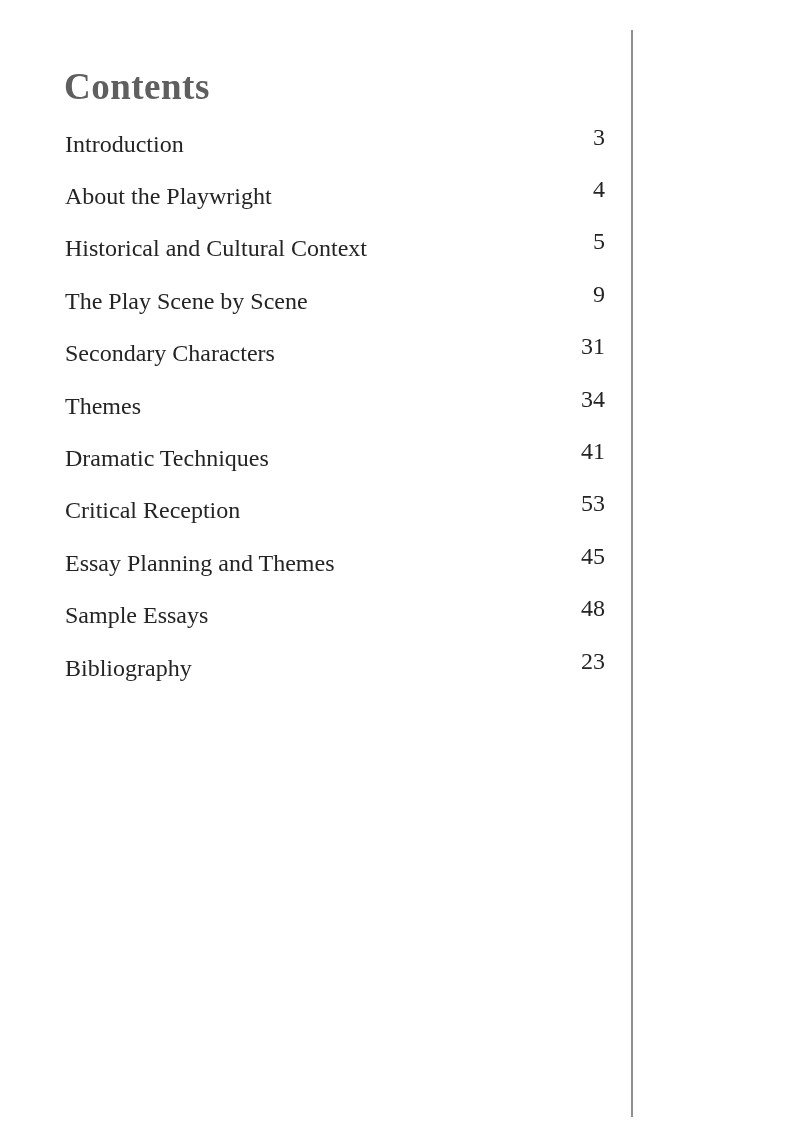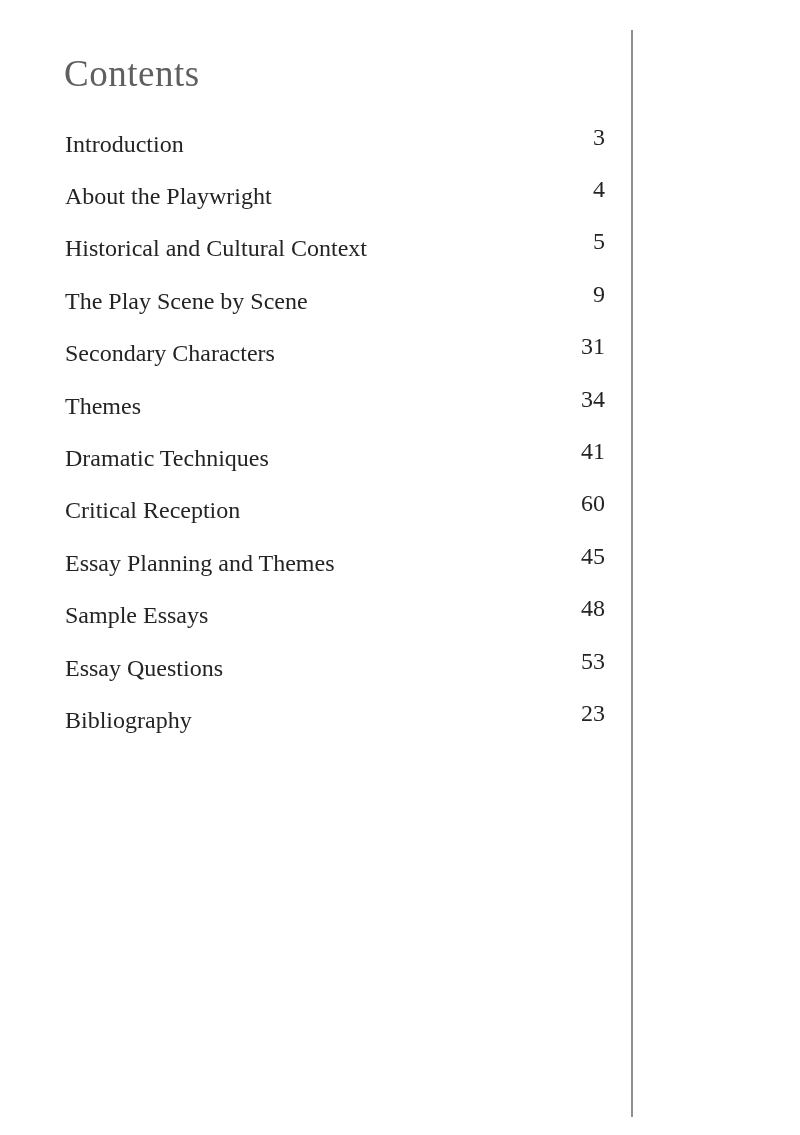--- a/index.html
+++ b/index.html
@@ -11,24 +11,24 @@
     position: relative;
     width: 800px;
     height: 1135px;
     background: #ffffff;
     font-family: "Liberation Serif", "DejaVu Serif", serif;
     overflow: hidden;
   }
   .page-title {
     position: absolute;
     left: 64px;
-    top: 52px;
+    top: 65px;
     margin: 0;
     font-size: 37px;
-    font-weight: normal;
+    font-weight: bold;
     color: #5f5f5f;
     letter-spacing: 0.5px;
   }
   .toc {
     position: absolute;
     left: 65px;
     top: 111px;
     width: 540px;
   }
   .toc-row {
@@ -86,33 +86,29 @@
       <div class="toc-row">
       <span class="toc-label">Themes</span>
       <span class="toc-page">34</span>
     </div>
       <div class="toc-row">
       <span class="toc-label">Dramatic Techniques</span>
       <span class="toc-page">41</span>
     </div>
       <div class="toc-row">
       <span class="toc-label">Critical Reception</span>
-      <span class="toc-page">60</span>
+      <span class="toc-page">53</span>
     </div>
       <div class="toc-row">
       <span class="toc-label">Essay Planning and Themes</span>
       <span class="toc-page">45</span>
     </div>
       <div class="toc-row">
       <span class="toc-label">Sample Essays</span>
       <span class="toc-page">48</span>
-    </div>
-      <div class="toc-row">
-      <span class="toc-label">Essay Questions</span>
-      <span class="toc-page">53</span>
     </div>
       <div class="toc-row">
       <span class="toc-label">Bibliography</span>
       <span class="toc-page">23</span>
     </div>
     </div>
 
   <div class="vertical-divider"></div>
 </div>
 

